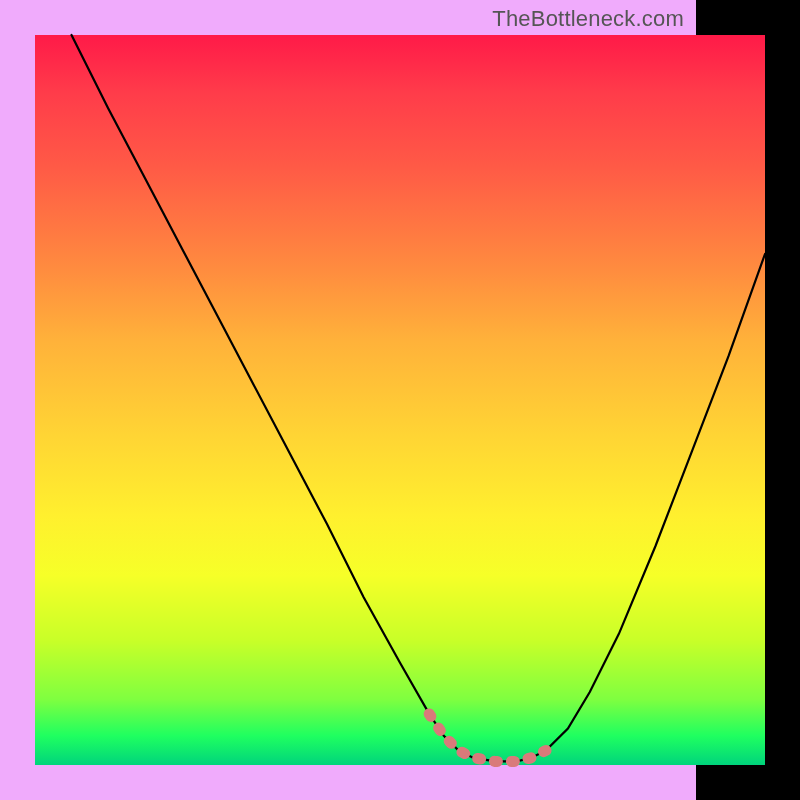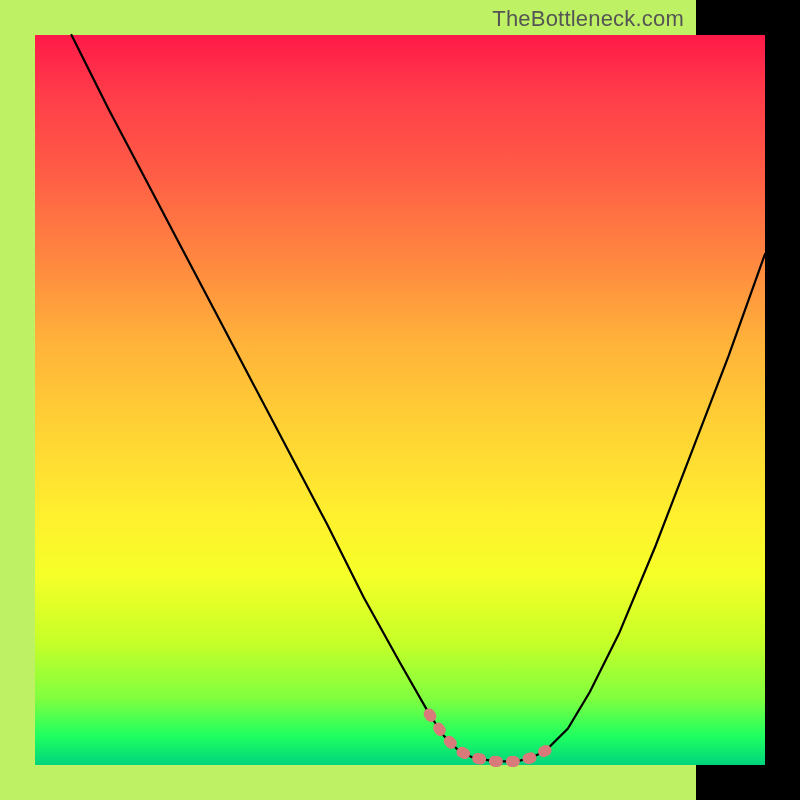--- a/index.html
+++ b/index.html
@@ -10,21 +10,21 @@
     background: #000;
     overflow: hidden;
     font-family: Arial, Helvetica, sans-serif;
   }
   .frame {
     position: absolute;
     left: 0;
     top: 0;
     width: 696px;
     height: 800px;
-    background: #bef264;
+    background: #f0abfc;
   }
   .plot {
     position: absolute;
     left: 35px;
     top: 35px;
     width: 730px;
     height: 730px;
     
     background: linear-gradient(to bottom,
       #ff1a48 0%,

